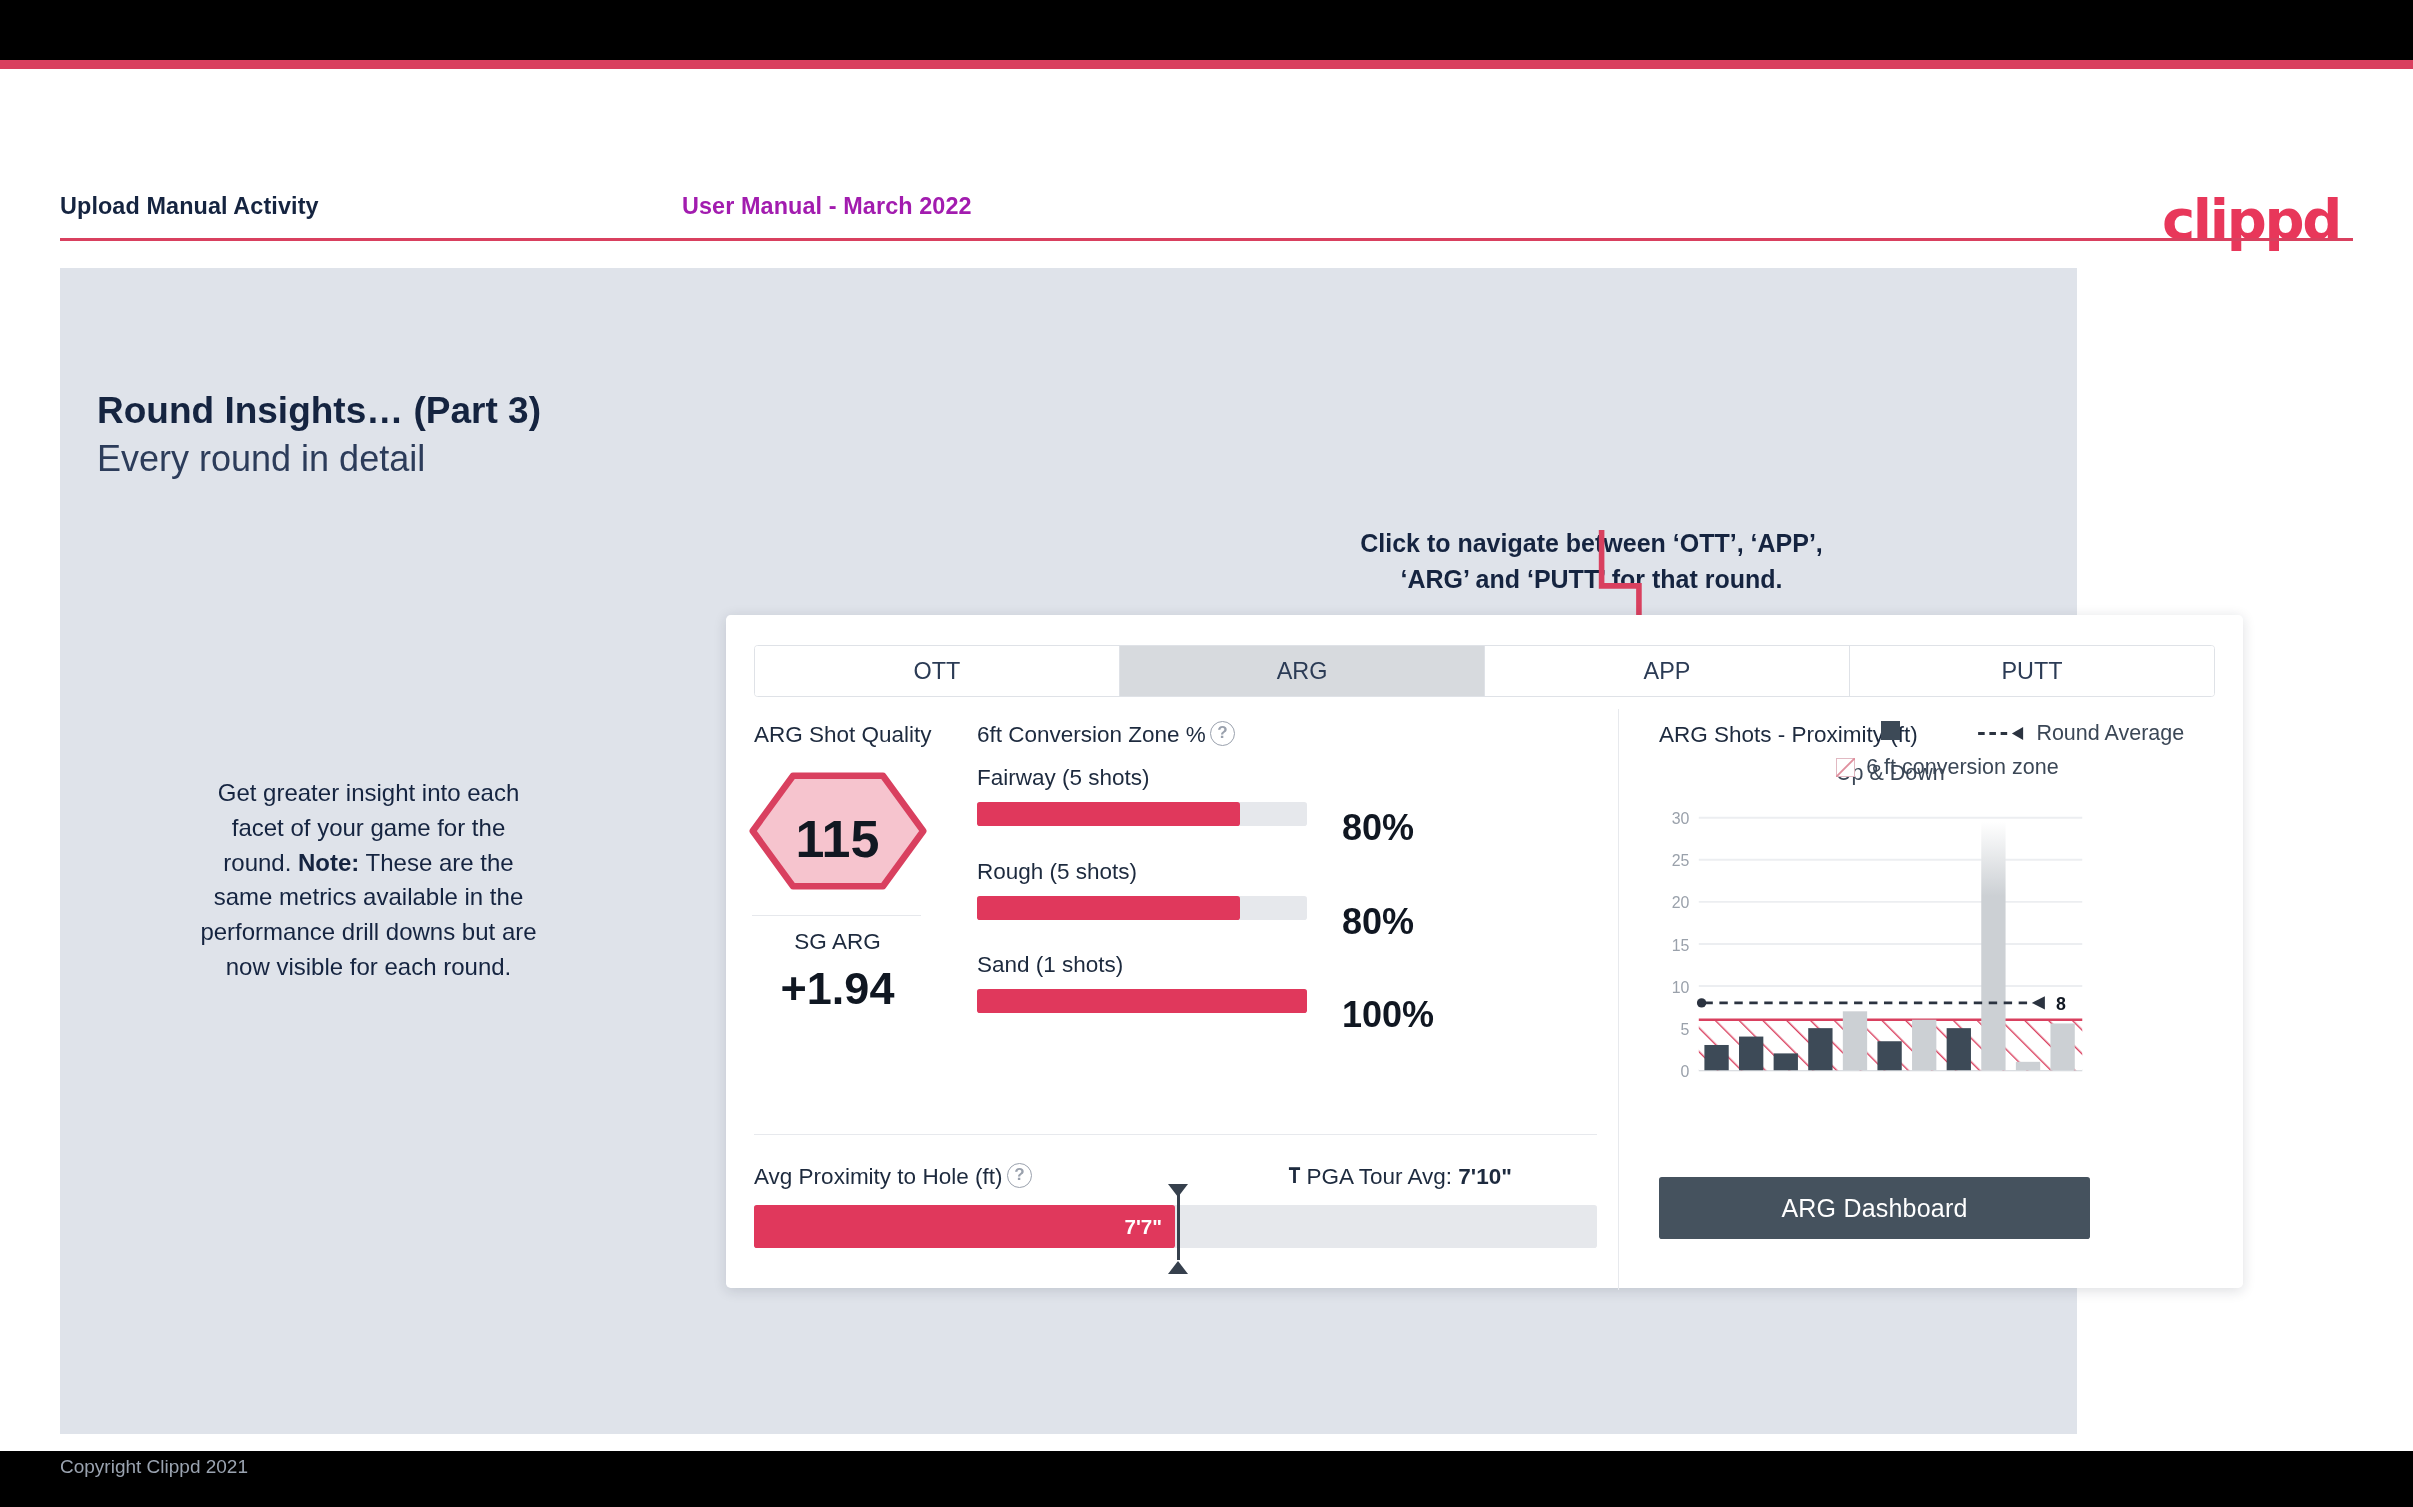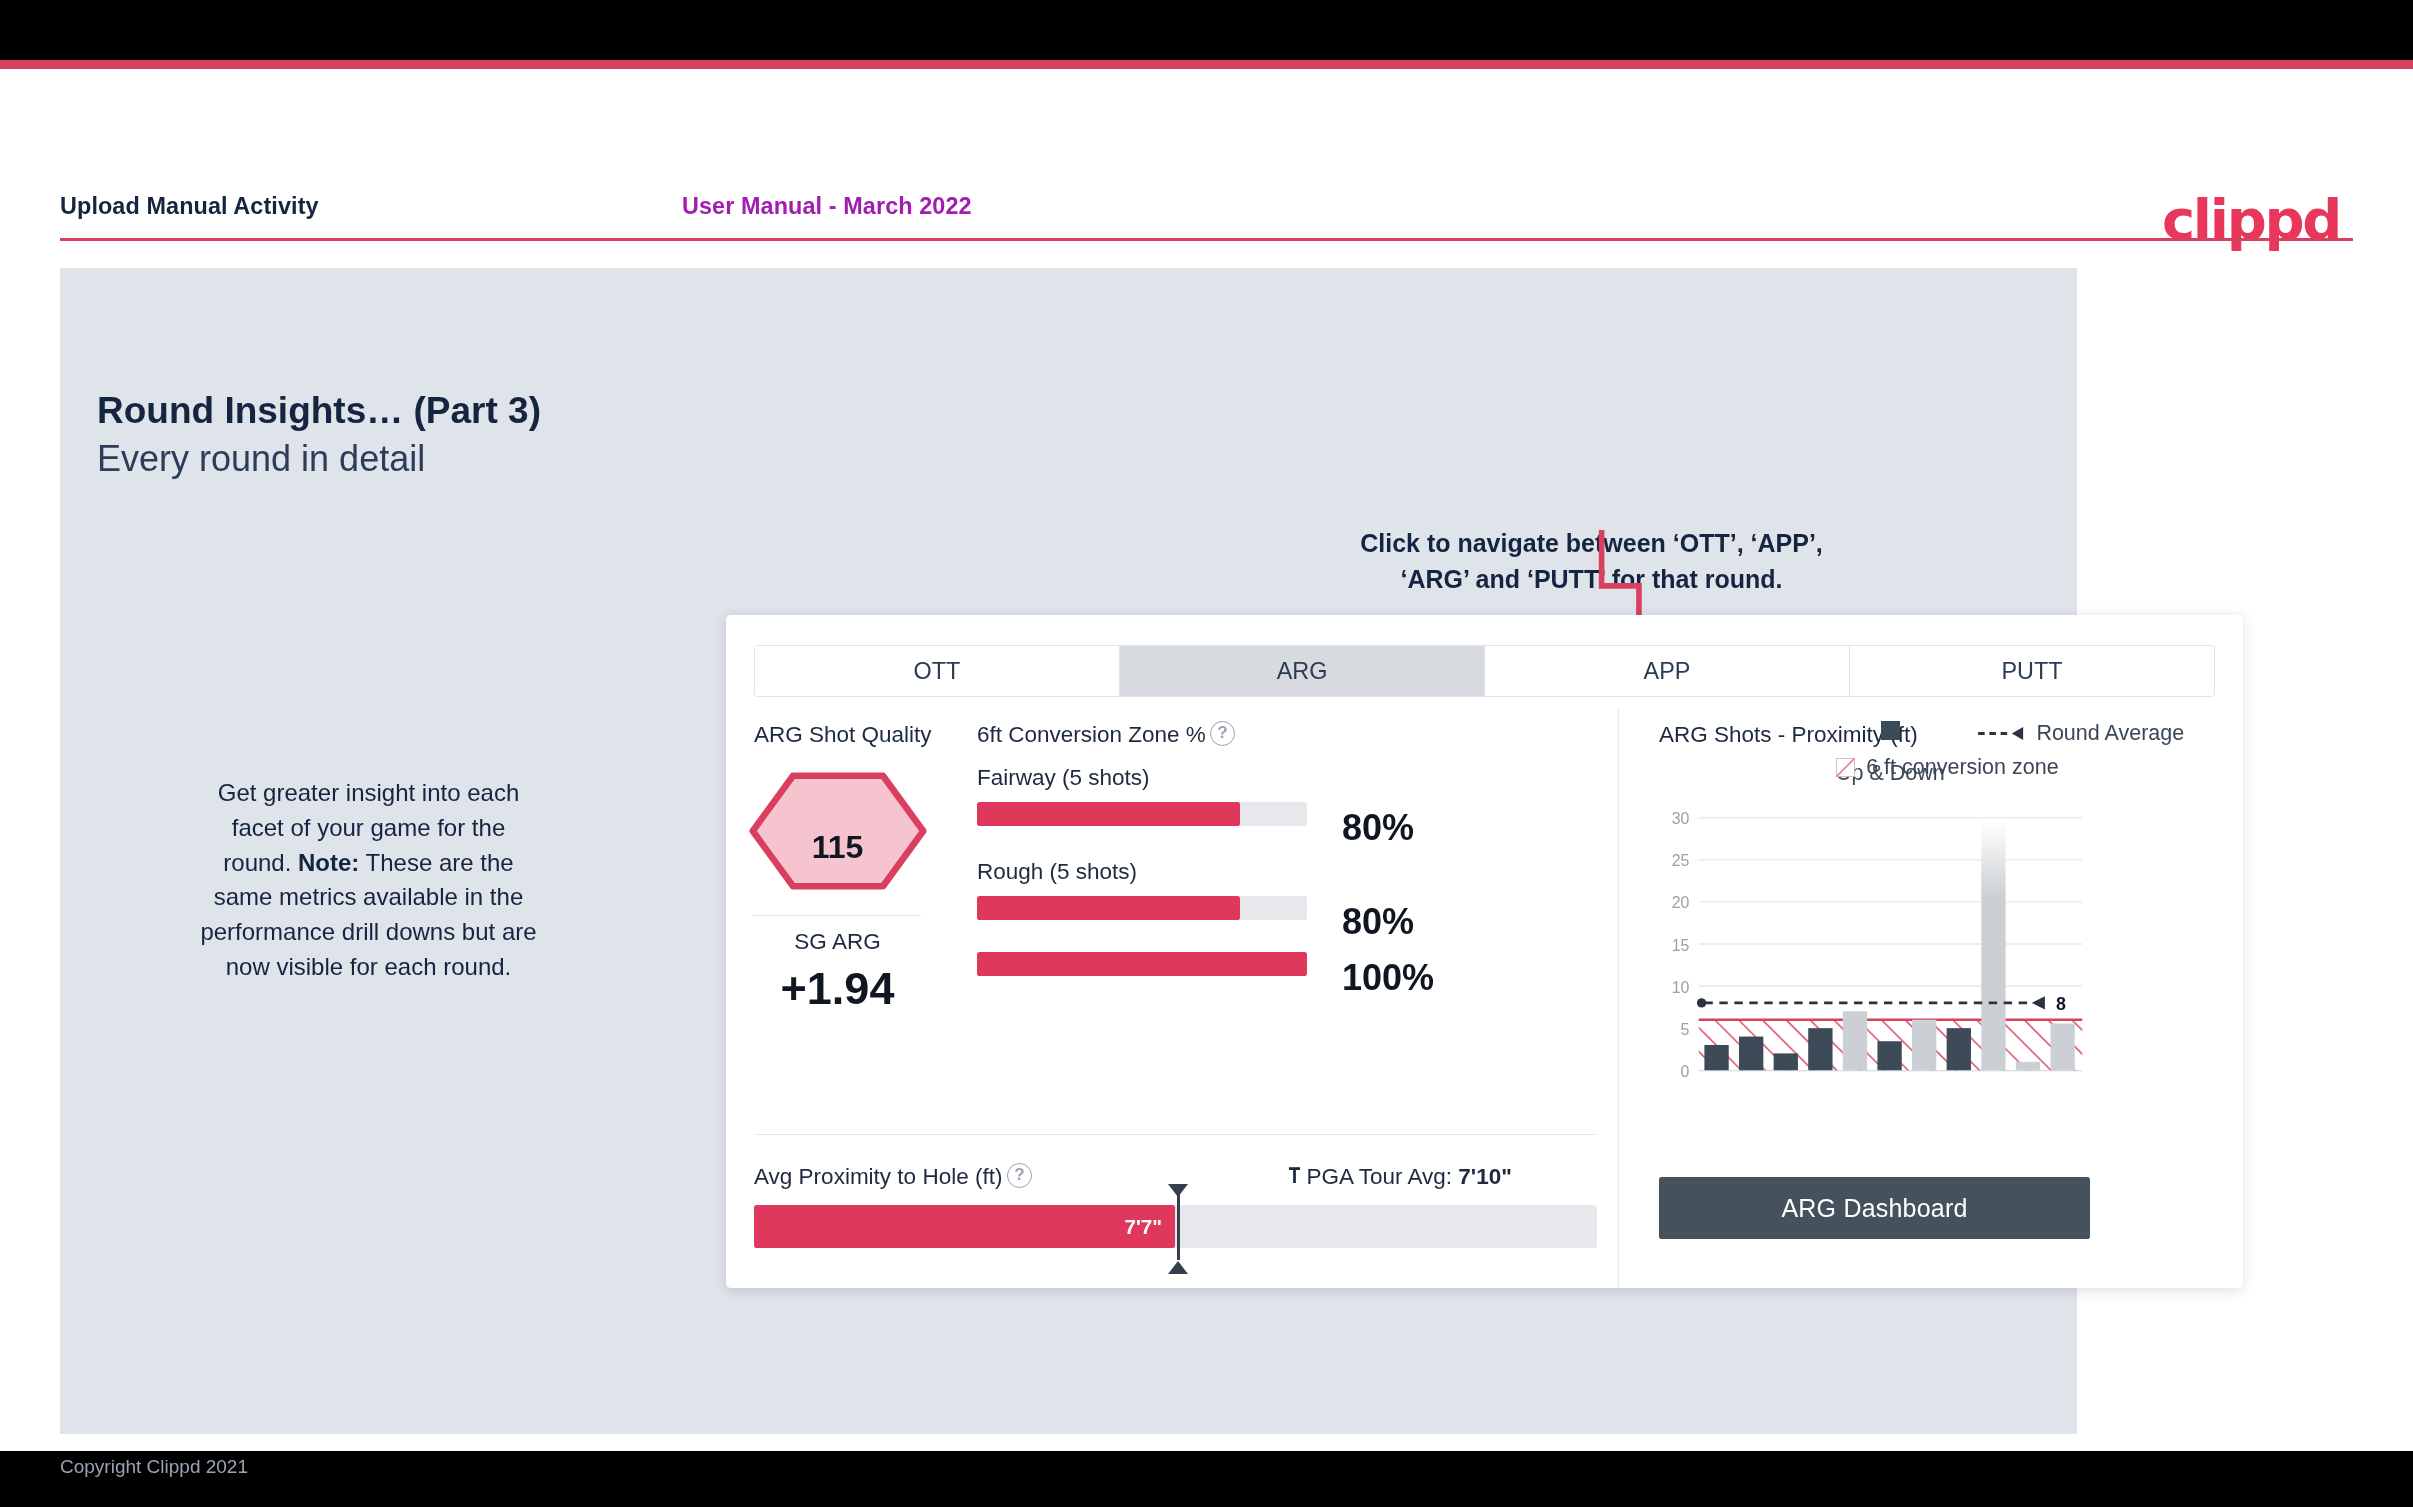--- a/index.html
+++ b/index.html
@@ -55,22 +55,22 @@
   .split-line { position: absolute; left: 892px; top: 94px; width: 0.9px; height: 581px; background: #e7e9ed; }
 
   
   .lbl-shotq { position: absolute; left: 28px; top: 107px; font-size: 22.5px; color: #1d2a3e; }
   .lbl-conv  { position: absolute; left: 251px; top: 107px; font-size: 22.5px; color: #1d2a3e; }
   .q-icon { position: absolute; width: 25px; height: 25px; border-radius: 50%; border: 1.9px solid #9aa1ad;
             color: #9aa1ad; font-size: 17px; line-height: 21.5px; text-align: center; font-weight: 600; }
   .q-conv { left: 484px; top: 106px; }
 
   .hexwrap { position: absolute; left: 22.5px; top: 155px; width: 178px; height: 122px; }
-  .hexnum { position: absolute; left: 0; top: 16px; width: 178px; height: 122px; display: flex;
-            align-items: center; justify-content: center; font-size: 32px; font-weight: 700; color: #111822; }
+  .hexnum { position: absolute; left: 0; top: 8px; width: 178px; height: 122px; display: flex;
+            align-items: center; justify-content: center; font-size: 52px; font-weight: 700; color: #111822; }
 
   .sgdiv { position: absolute; left: 26px; top: 300px; width: 169px; height: 0.9px; background: #e6e8ec; }
   .sg-label { position: absolute; left: 22.5px; top: 314px; width: 178px; text-align: center; font-size: 22.5px; color: #1d2a3e; }
   .sg-value { position: absolute; left: 22.5px; top: 348px; width: 178px; text-align: center; font-size: 45px; font-weight: 700; color: #101722; }
 
   .conv-row { position: absolute; left: 251px; width: 627px; }
   .conv-name { font-size: 22.5px; color: #1d2a3e; margin-bottom: 11.2px; }
   .conv-track { position: relative; width: 330px; height: 24px; background: #e6e8ec; border-radius: 2.8px; }
   .conv-fill { position: absolute; left: 0; top: 0; height: 24px; background: #e0385c; border-radius: 2.8px; }
   .conv-pct { position: absolute; left: 365px; top: -11.2px; font-size: 36px; font-weight: 700; color: #101722; margin-top: 16px; }
@@ -182,20 +182,21 @@
 
     <div class="conv-row" style="top:244px">
       <div class="conv-name">Rough (5 shots)</div>
       <div class="conv-track">
         <div class="conv-fill" style="width:263px"></div>
         <div class="conv-pct">80%</div>
       </div>
     </div>
 
     <div class="conv-row" style="top:337px">
+      <div class="conv-name">Sand (1 shots)</div>
       <div class="conv-track">
         <div class="conv-fill" style="width:330px"></div>
         <div class="conv-pct">100%</div>
       </div>
     </div>
 
     <div class="hr-bottom"></div>
     <div class="prox-label">Avg Proximity to Hole (ft)</div>
     <div class="q-icon q-prox">?</div>
     <div class="prox-tour">

